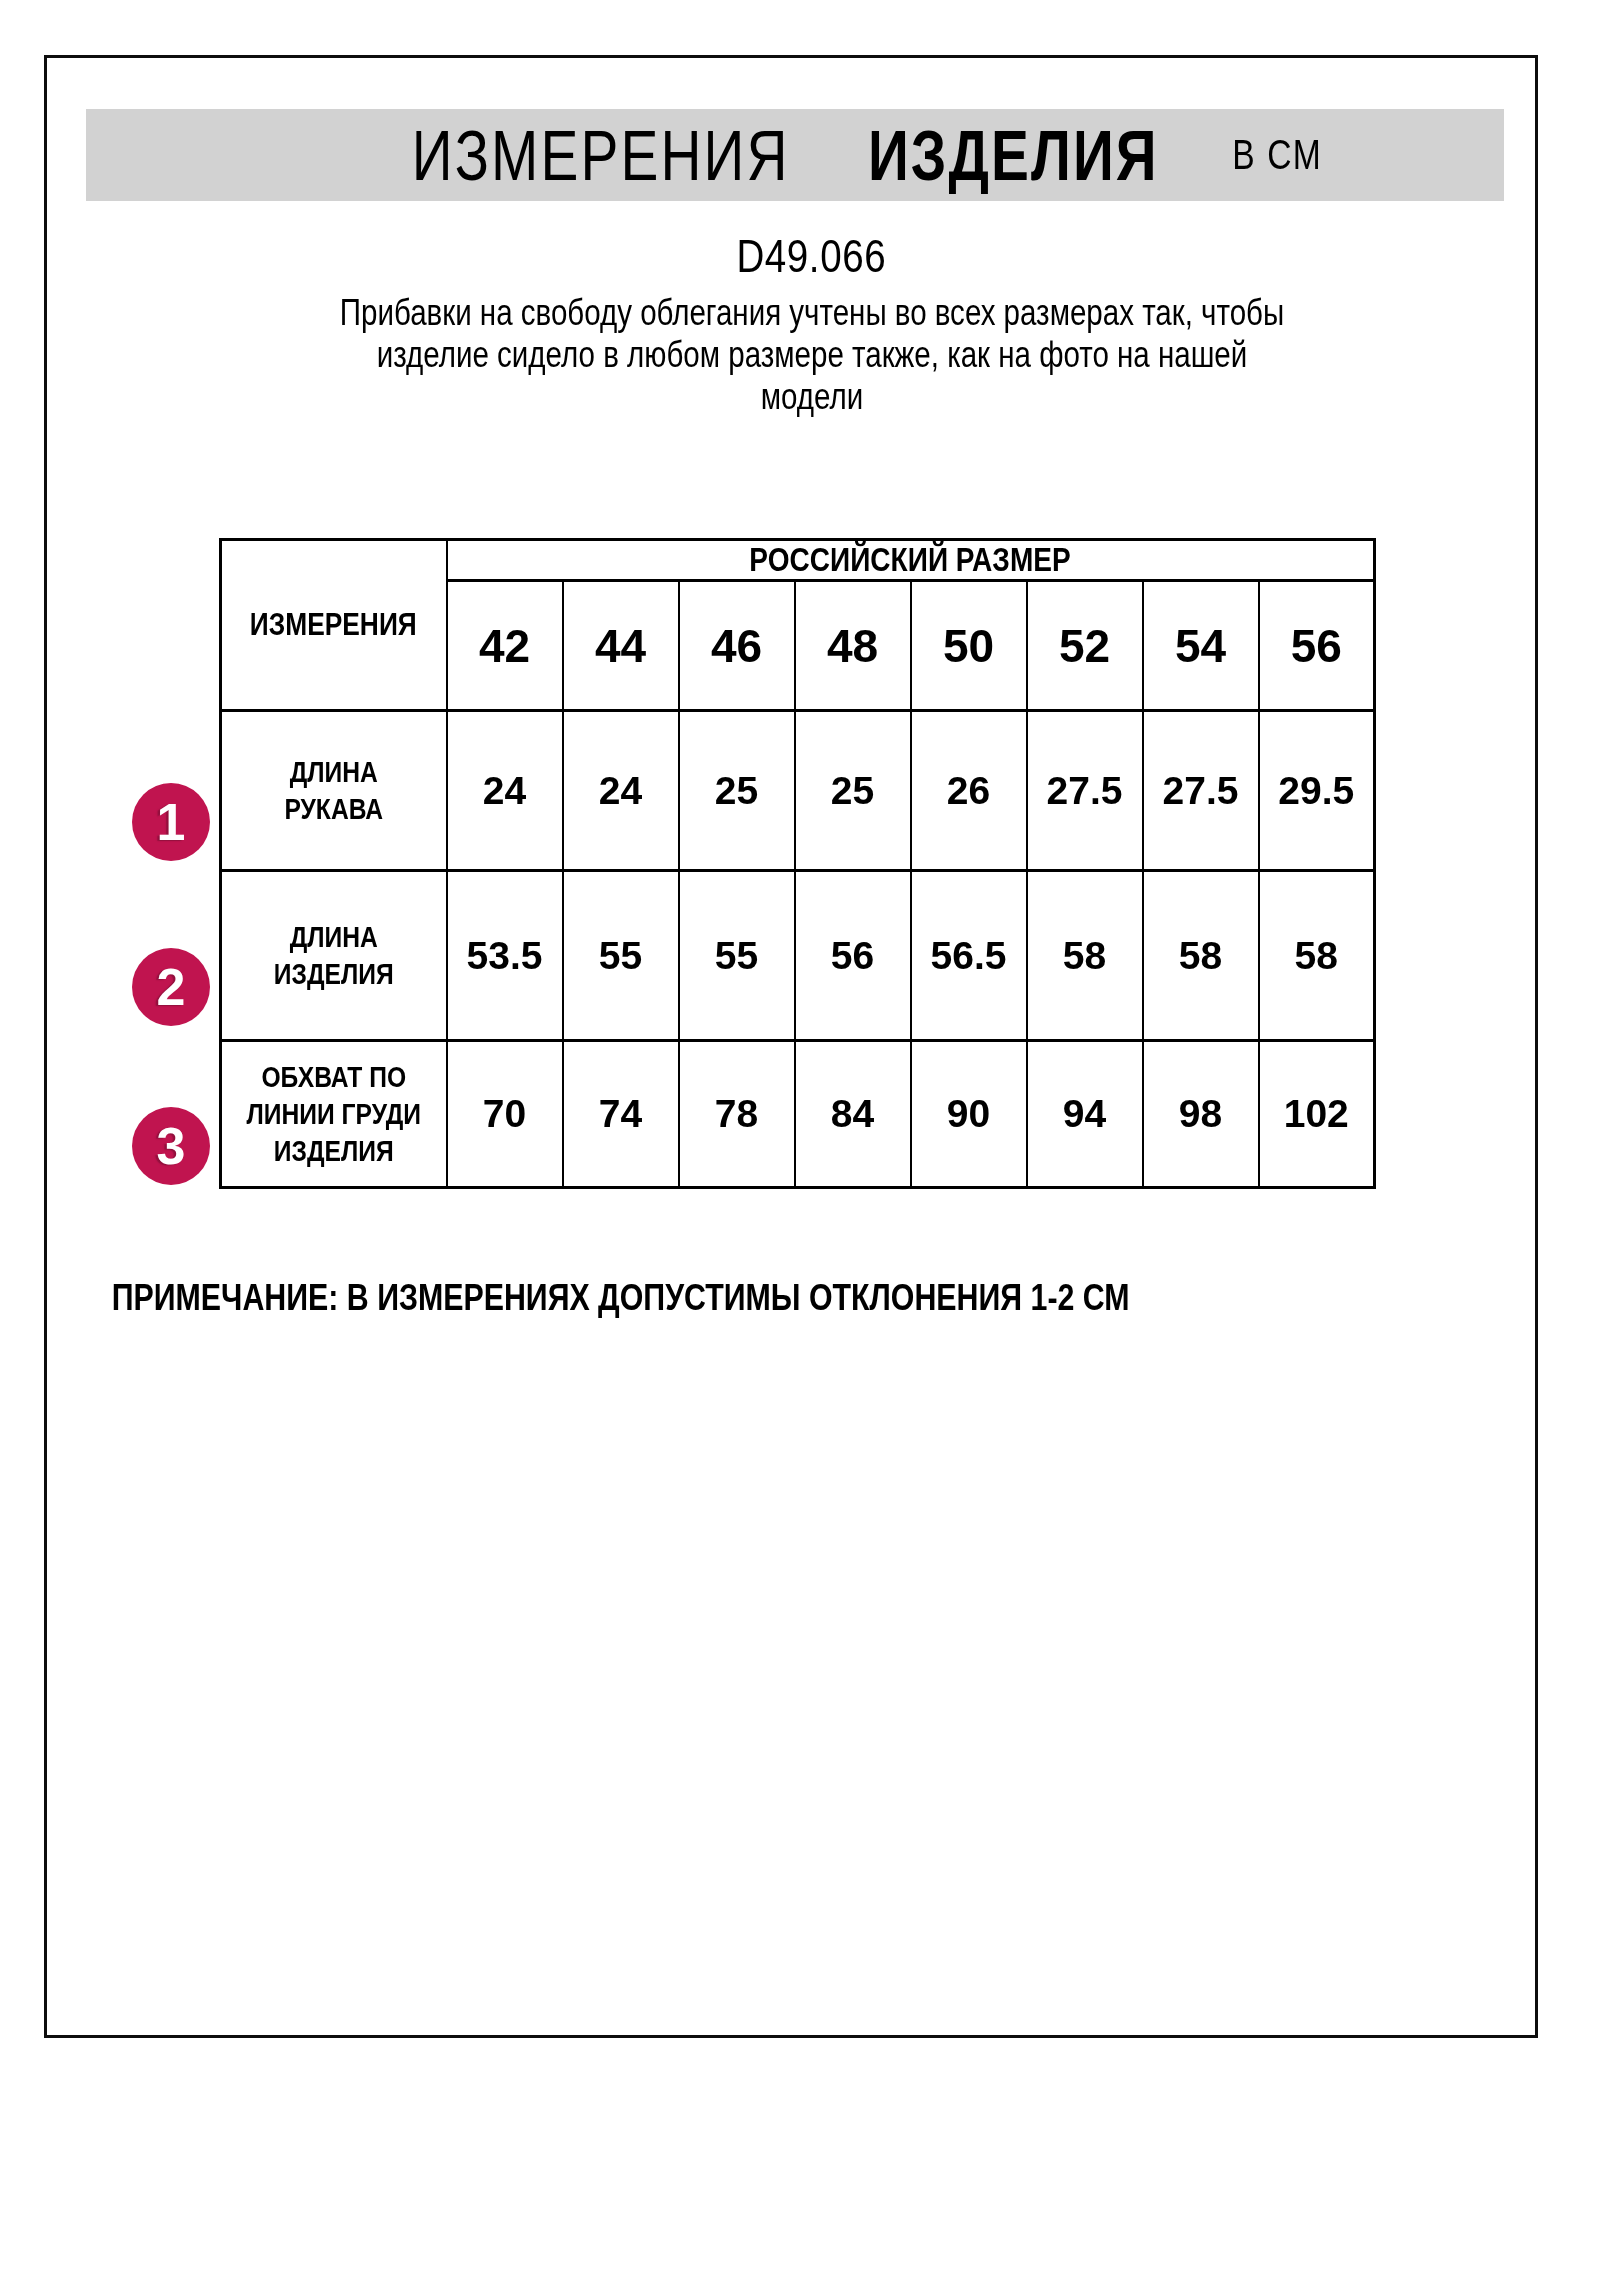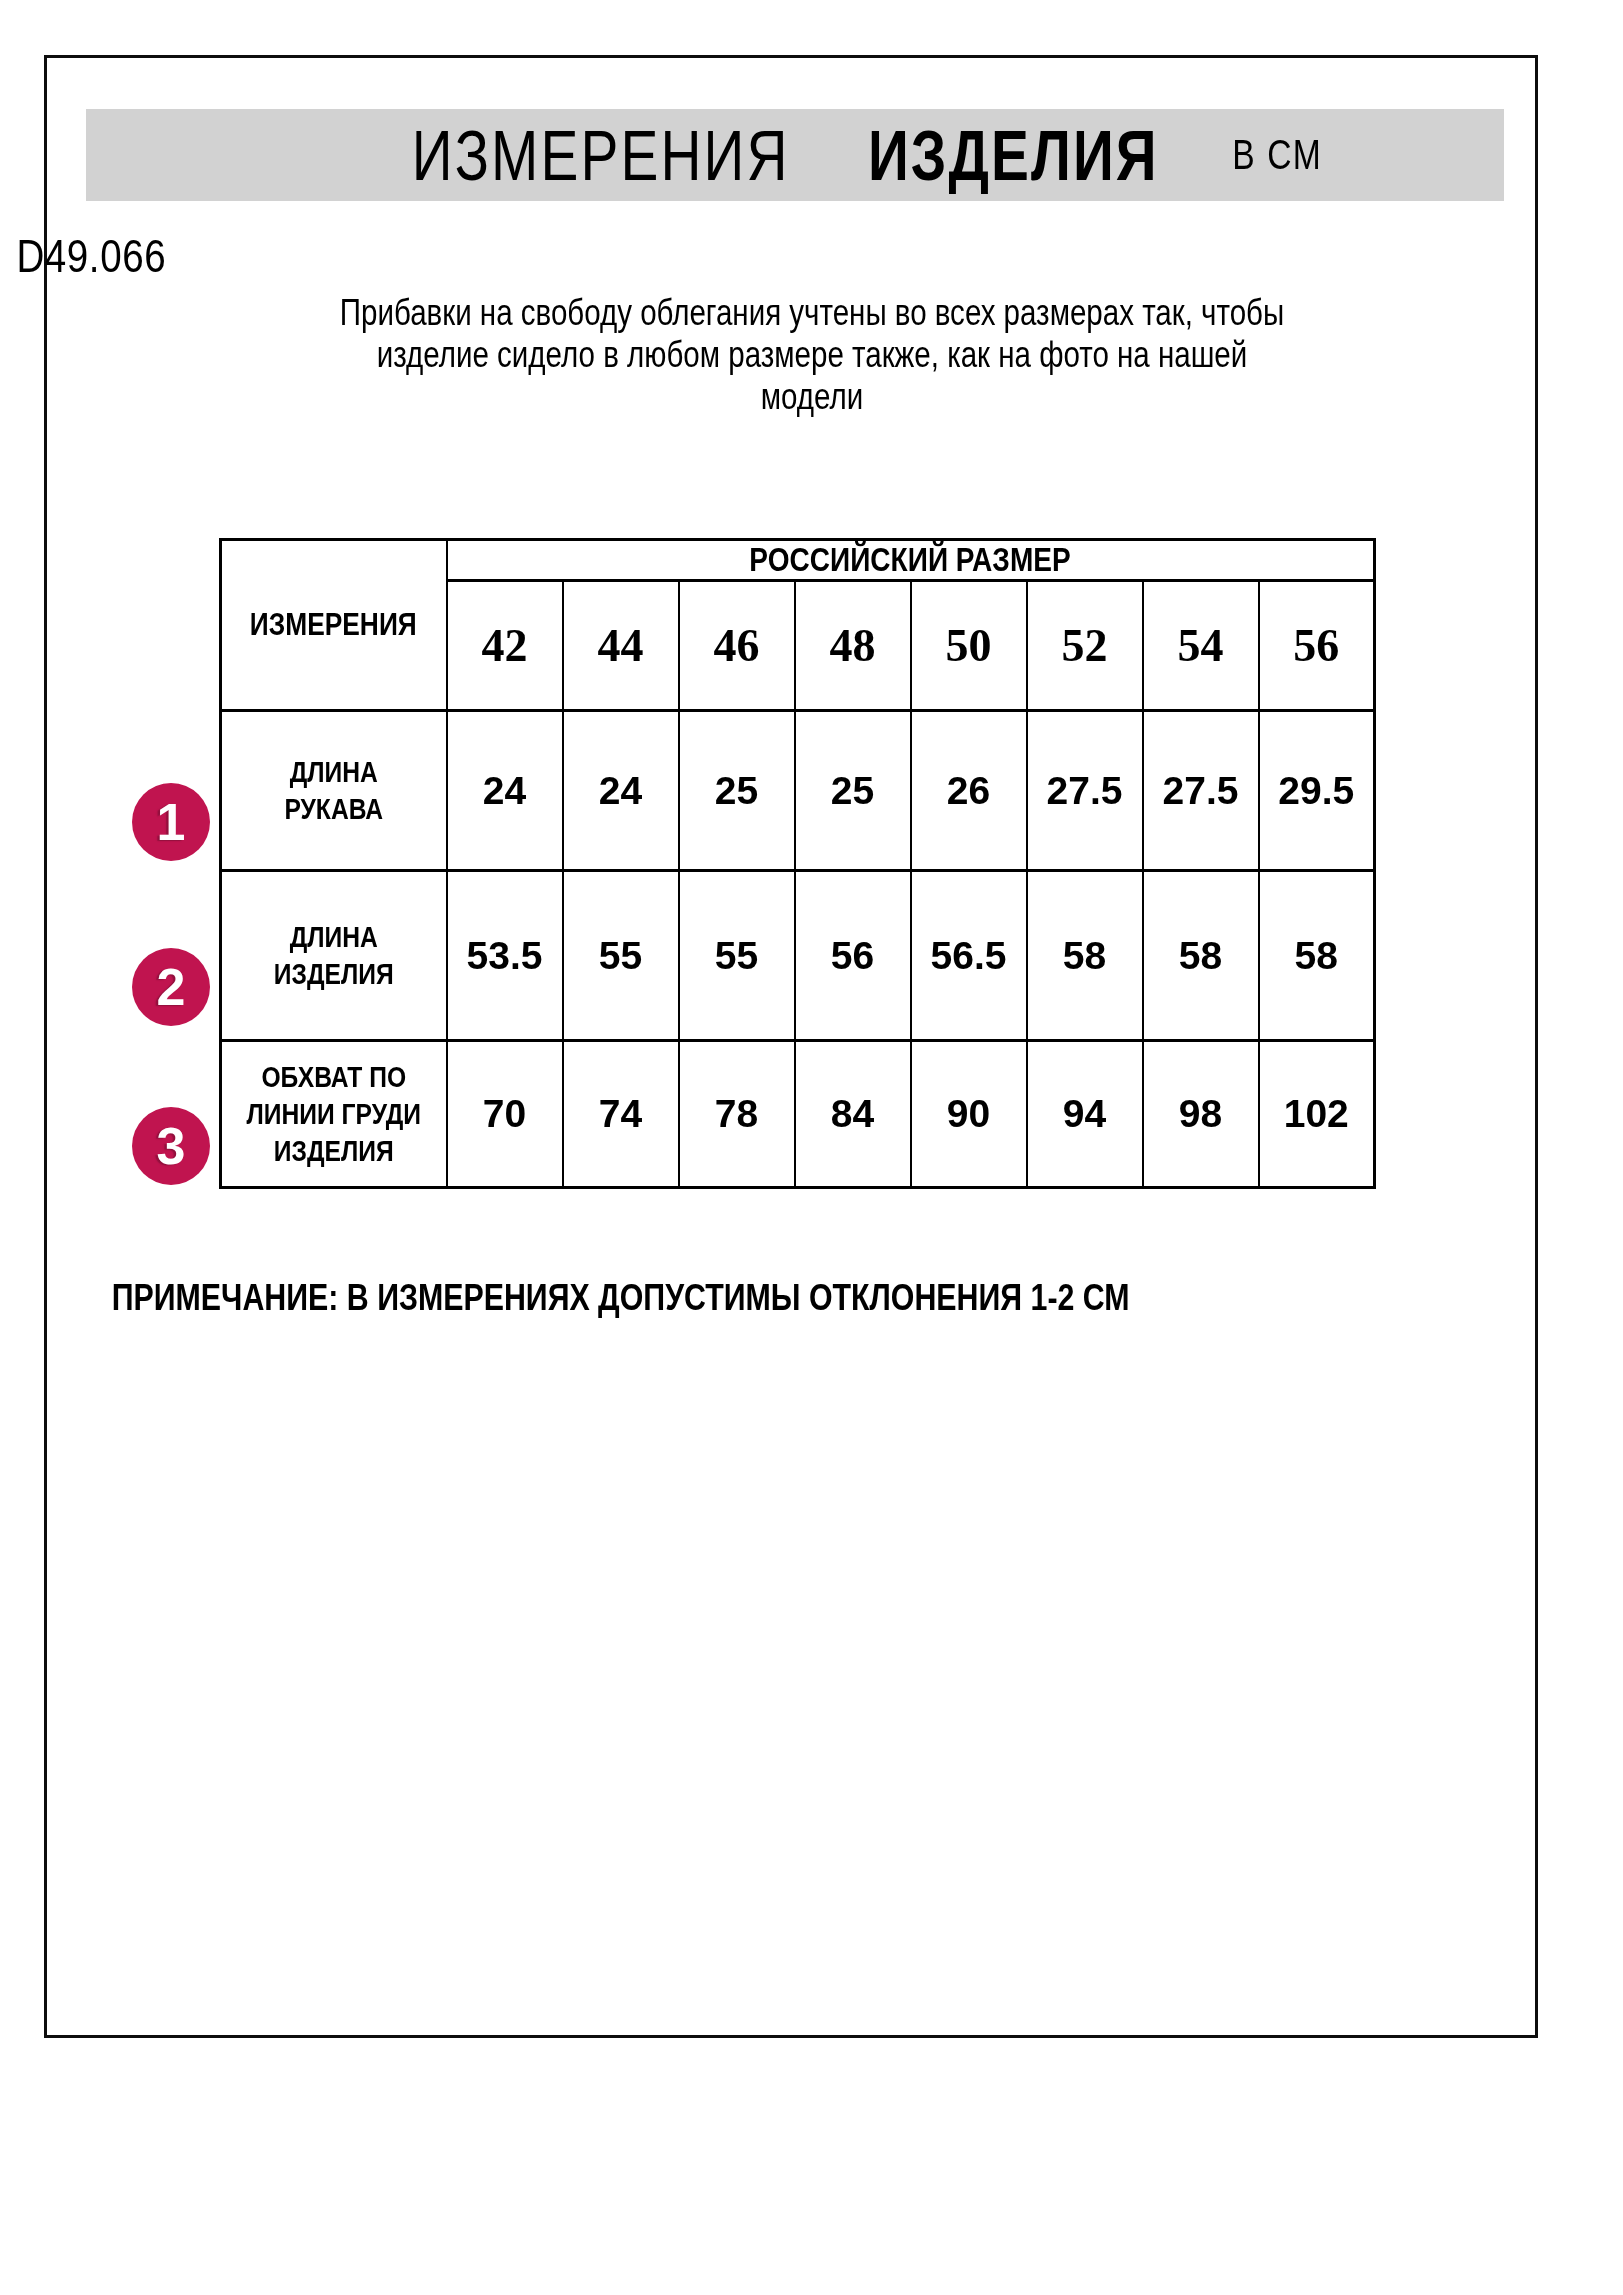--- a/index.html
+++ b/index.html
@@ -18,21 +18,21 @@
   }
   .title-row{
     display:flex;align-items:center;white-space:nowrap;
     transform:scaleX(0.80);transform-origin:50% 50%;
     margin-left:144px;
   }
   .title-main{font-size:71px;font-weight:normal;letter-spacing:2.6px;}
   .title-bold{font-size:71px;font-weight:bold;letter-spacing:2.6px;margin-left:98px;}
   .title-units{font-size:42px;font-weight:normal;letter-spacing:2px;margin-left:92px;}
   .product-code{
-    position:absolute;left:0;top:228px;width:1623px;text-align:left;
+    position:absolute;left:0;top:228px;width:1623px;text-align:center;
     font-size:47px;letter-spacing:0.7px;
   }
   .product-code-inner{display:inline-block;transform:scaleX(0.82);transform-origin:50% 50%;}
   .description{
     position:absolute;left:158px;top:292px;width:1308px;text-align:center;
     font-size:36px;line-height:42px;
     transform:scaleX(0.82);transform-origin:50% 50%;
   }
   .size-table{
     position:absolute;left:219px;top:538px;
@@ -42,21 +42,21 @@
   .size-table col.c-size{width:116px;}
   .size-table th,.size-table td{
     border:2px solid #000;padding:0;text-align:center;vertical-align:middle;
     font-weight:bold;box-sizing:border-box;
   }
   .size-table{border:3.9px solid #000;}
   .row-rus th{height:41px;border-bottom:3.9px solid #000;}
   .rus-size-label{font-size:33px;display:inline-block;transform:scaleX(0.85);transform-origin:50% 50%;white-space:nowrap;}
   .measure-head{border-bottom:3.9px solid #000 !important;}
   .measure-head .inner{font-size:31px;display:inline-block;transform:scaleX(0.85);transform-origin:50% 50%;}
-  .row-sizes th{height:130px;border-bottom:3.9px solid #000;font-size:46px;font-weight:bold;font-family:Liberation Serif, serif;}
+  .row-sizes th{height:130px;border-bottom:3.9px solid #000;font-size:46px;font-weight:bold;}
   .data-row td{border-bottom:3.9px solid #000;font-size:39px;}
   .data-row .row-label{font-size:29px;line-height:37px;}
   .data-row .row-label .inner{display:inline-block;transform:scaleX(0.85);transform-origin:50% 50%;}
   .r1 td{height:160px;}
   .r2 td{height:170px;}
   .r3 td{height:147px;}
   .num-badge{
     position:absolute;width:78px;height:78px;border-radius:50%;
     display:flex;align-items:center;justify-content:center;
     color:#fff;font-size:52px;font-weight:bold;

